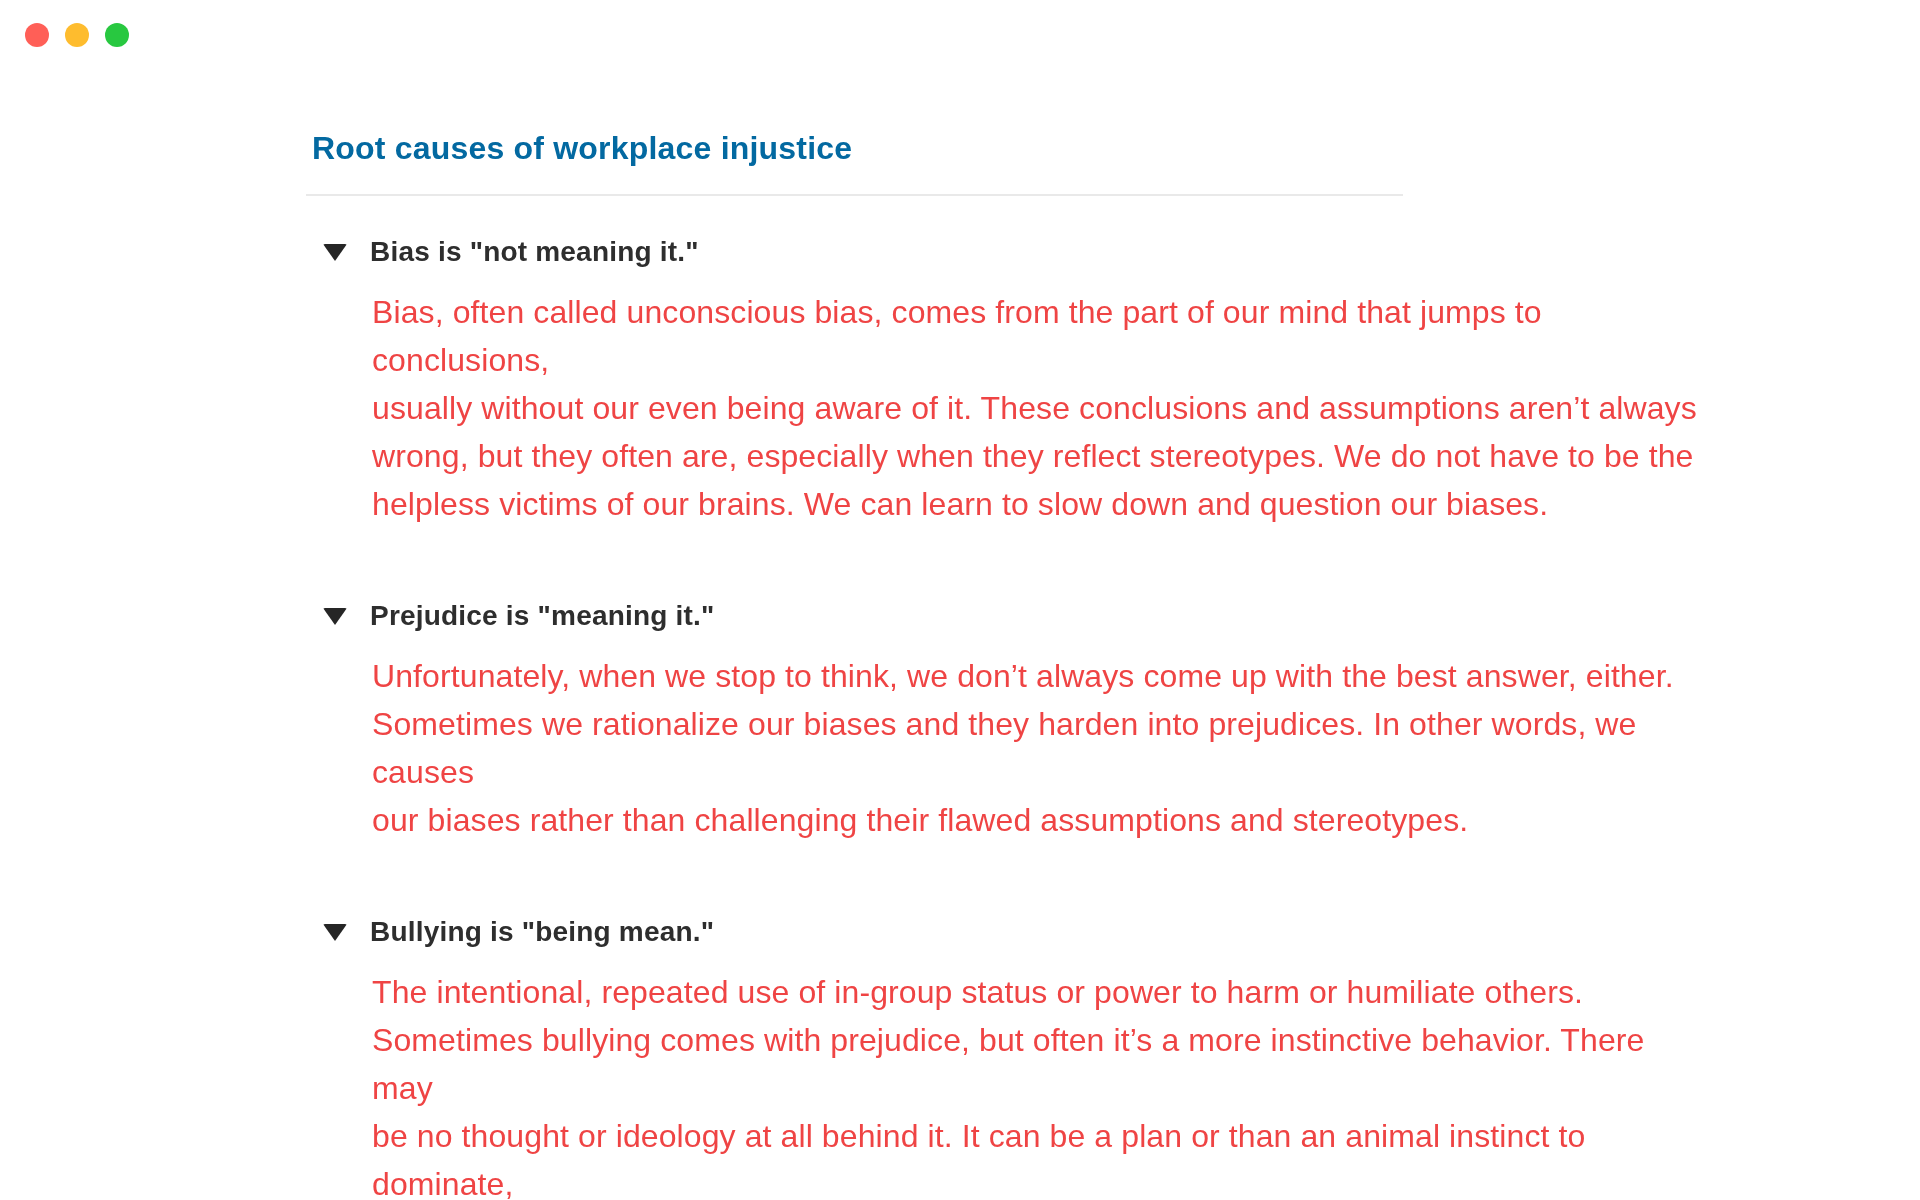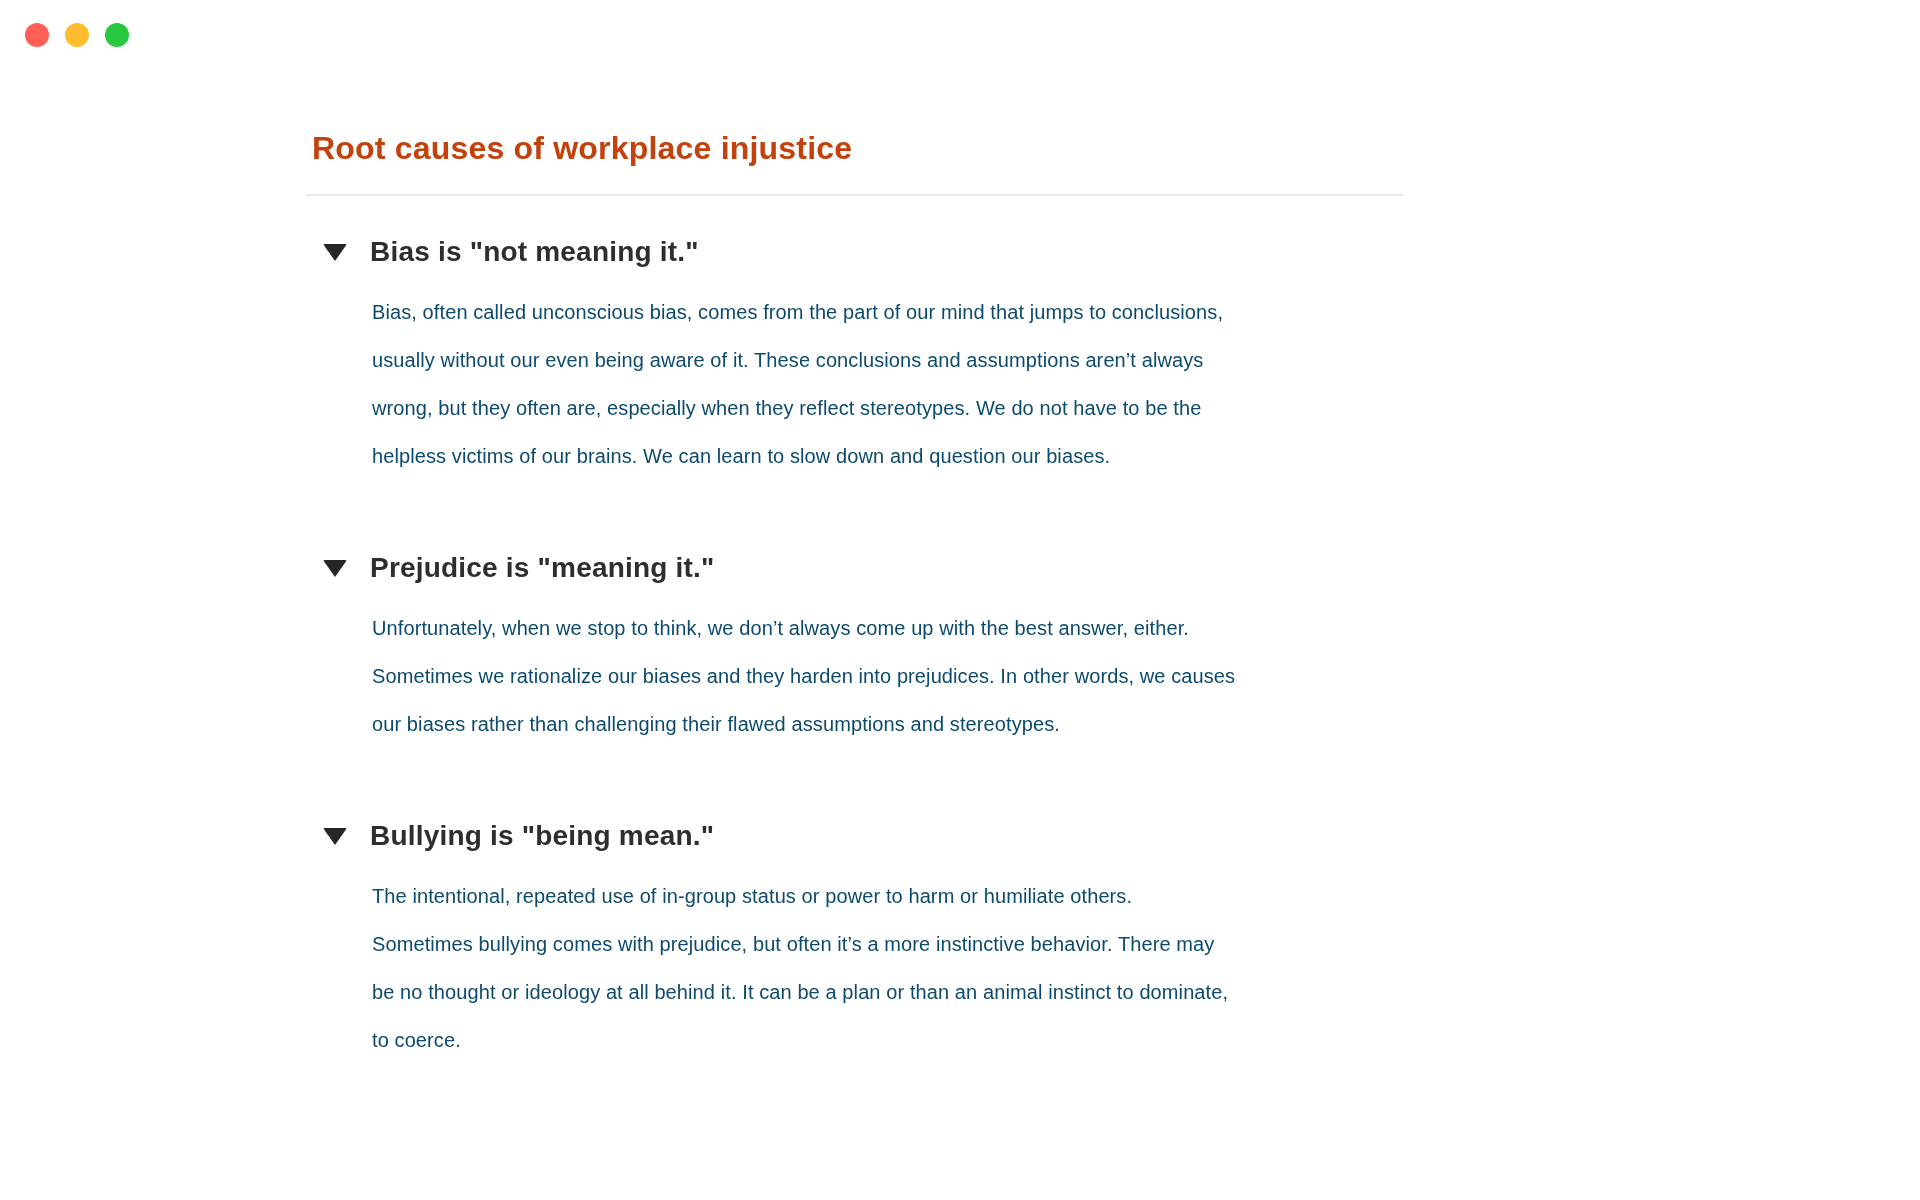--- a/index.html
+++ b/index.html
@@ -29,21 +29,21 @@
   .content {
     position: absolute;
     left: 312px;
     top: 126px;
     width: 1392px;
   }
   .doc-title {
     font-size: 32px;
     line-height: 44px;
     font-weight: 700;
-    color: #c2410c;
+    color: #0369a1;
     letter-spacing: 0.2px;
   }
   .divider {
     height: 2px;
     width: 1097px;
     margin-top: 24px;
     margin-left: -6px;
     background: #e9e9e9;
     border: none;
   }
@@ -74,23 +74,23 @@
     font-size: 28px;
     line-height: 40px;
     font-weight: 700;
     color: #2e2e2e;
     letter-spacing: 0.2px;
   }
   .section-body {
     margin-top: 16px;
     margin-left: 60px;
     width: 1330px;
-    font-size: 20px;
+    font-size: 32px;
     line-height: 48px;
-    color: #0c4a6e;
+    color: #ef4444;
     white-space: pre-wrap;
     letter-spacing: 0.1px;
   }
 </style>
 </head>
 <body>
 
 <div class="traffic-lights">
   <div class="light red"></div>
   <div class="light yellow"></div>

